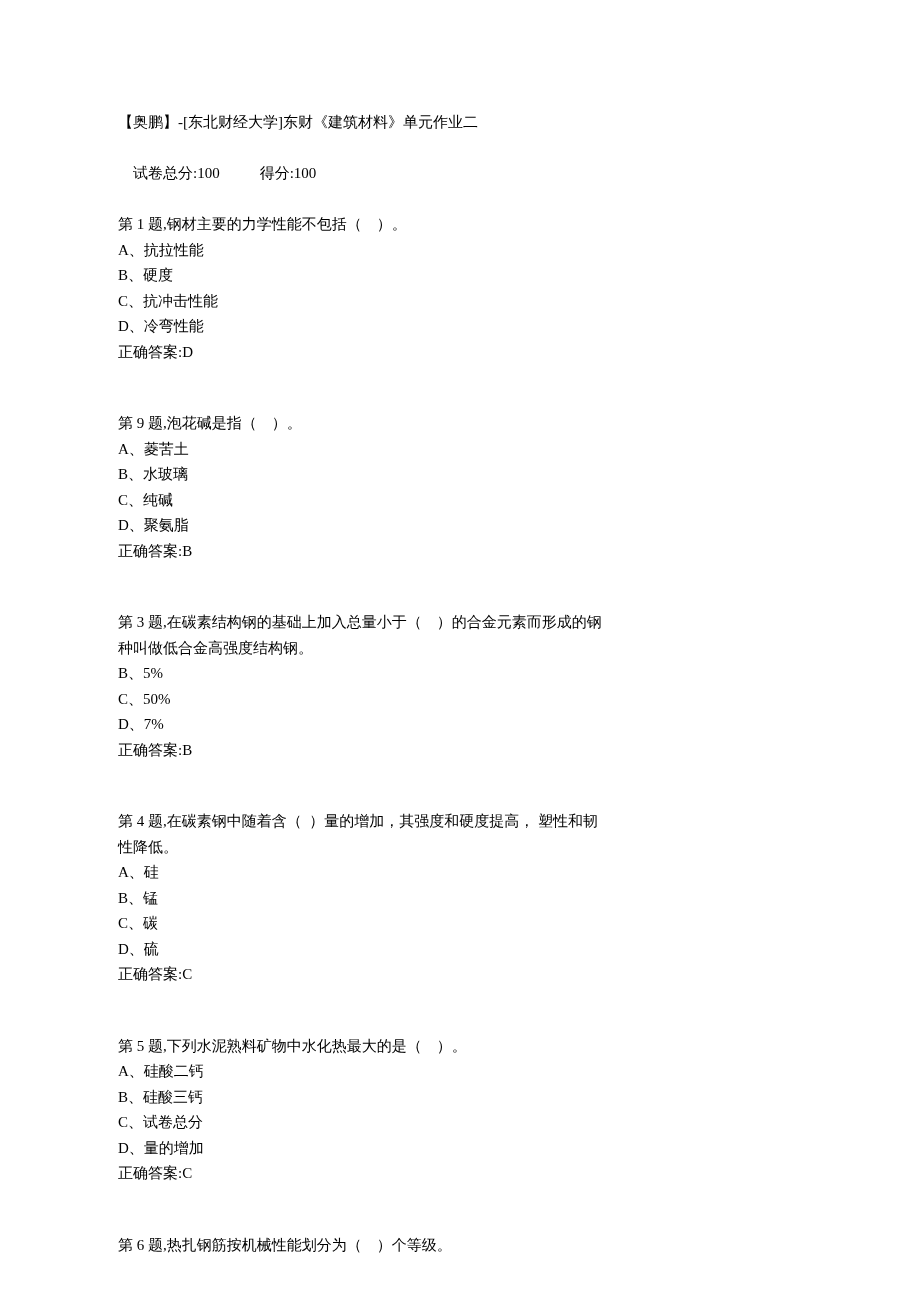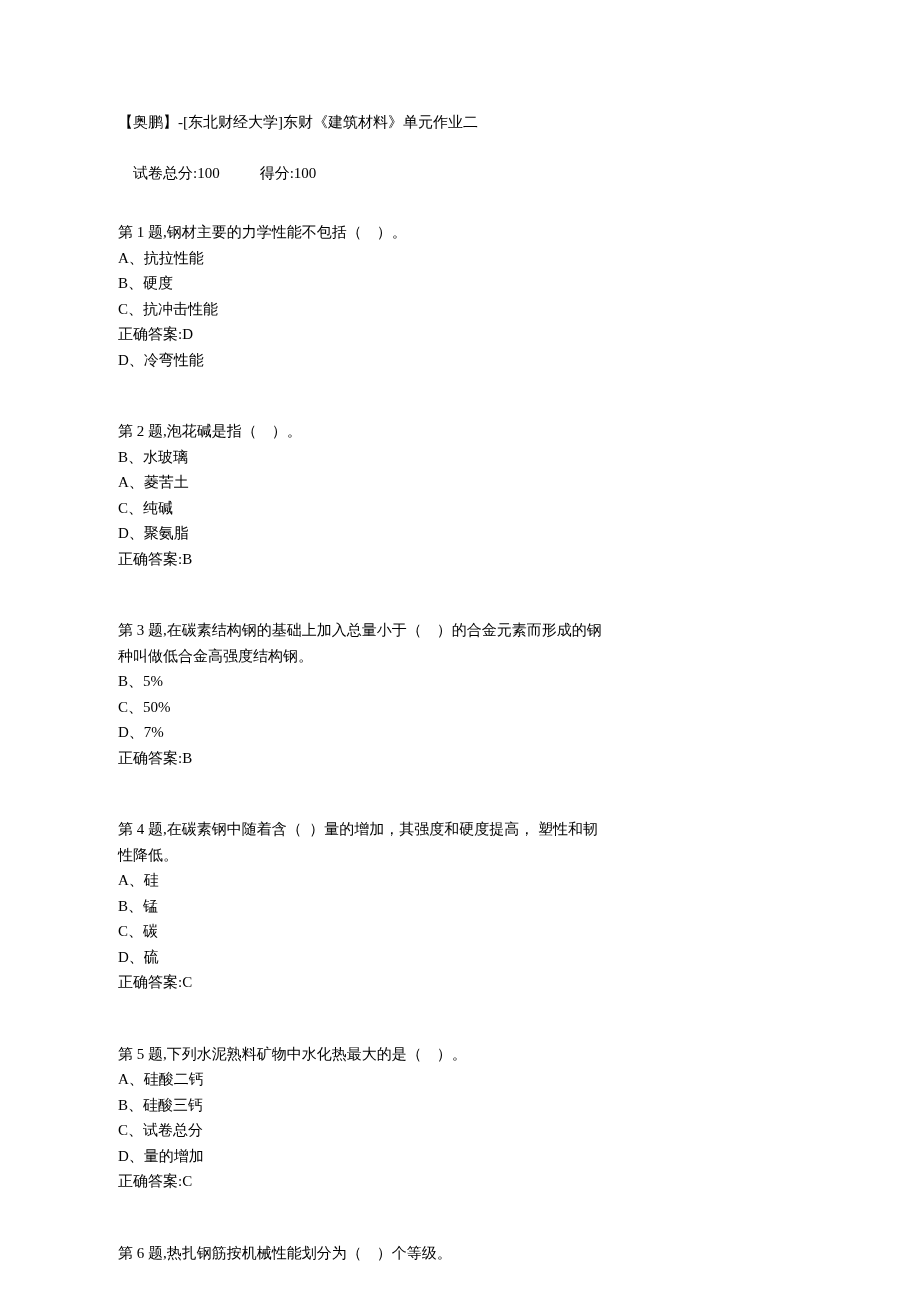--- a/index.html
+++ b/index.html
@@ -21,46 +21,46 @@
     white-space: pre-wrap;
   }
   .score-line span.sep {
     display: inline-block;
     width: 40px;
   }
   .qblock {
     margin-top: 46px;
   }
   .qblock.first {
-    margin-top: 8px;
+    margin-top: 0;
   }
 </style>
 </head>
 <body>
 
 <div class="page">
 
   <div class="line">【奥鹏】-[东北财经大学]东财《建筑材料》单元作业二</div>
   <div class="line score-line">
     <span>试卷总分:</span><span>100</span><span class="sep"></span><span>得分:</span><span>100</span>
   </div>
 
   <div class="qblock first">
     <div class="line">第 1 题,钢材主要的力学性能不包括（    ）。</div>
     <div class="line">A、抗拉性能</div>
     <div class="line">B、硬度</div>
     <div class="line">C、抗冲击性能</div>
+    <div class="line">D、冷弯性能</div>
     <div class="line"><span>正确答案:</span><span>D</span></div>
-    <div class="line">D、冷弯性能</div>
   </div>
 
   <div class="qblock">
-    <div class="line">第 2 题,泡花碱是指（    ）。</div>
+    <div class="line">第 9 题,泡花碱是指（    ）。</div>
+    <div class="line">A、菱苦土</div>
     <div class="line">B、水玻璃</div>
-    <div class="line">A、菱苦土</div>
     <div class="line">C、纯碱</div>
     <div class="line">D、聚氨脂</div>
     <div class="line"><span>正确答案:</span><span>B</span></div>
   </div>
 
   <div class="qblock">
     <div class="line">第 3 题,在碳素结构钢的基础上加入总量小于（    ）的合金元素而形成的钢种叫做低合金高强度结构钢。</div>
     <div class="line">B、5%</div>
     <div class="line">C、50%</div>
     <div class="line">D、7%</div>

